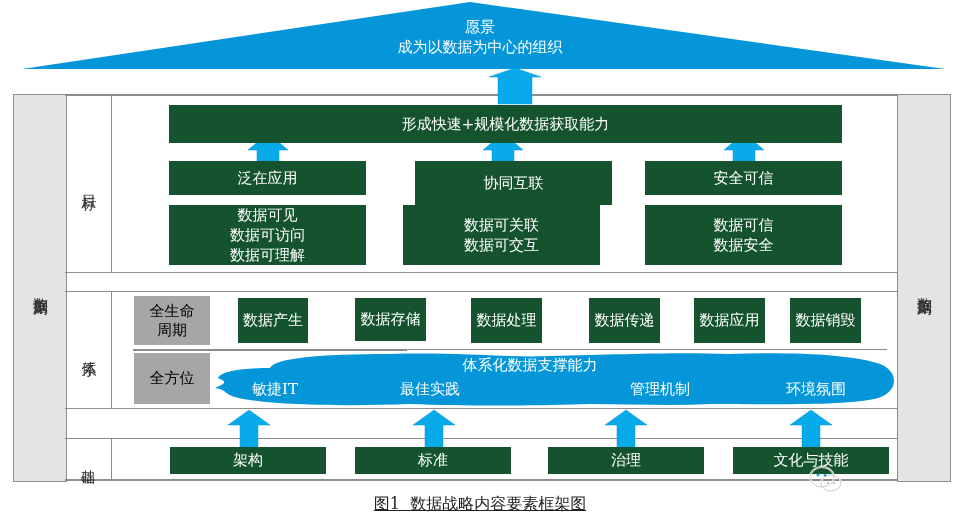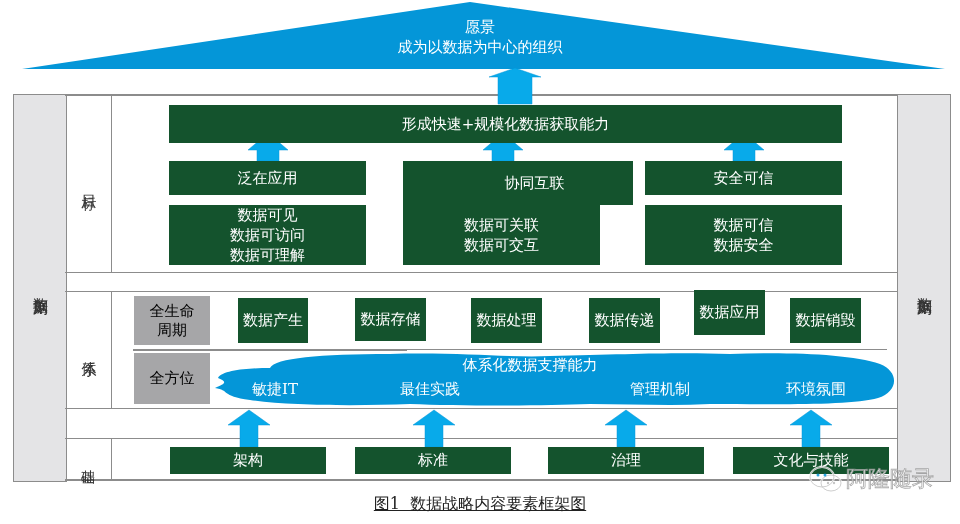--- a/index.html
+++ b/index.html
@@ -64,21 +64,21 @@
   </g>
 </svg>
 
 <div class="abs blue" style="left:169px;top:105px;width:673px;height:38px;font-size:15px;">
   <span>形成快速+规模化数据获取能力</span>
 </div>
 
 <div class="abs blue" style="left:169px;top:161px;width:197px;height:34px;font-size:15px;">
   <span>泛在应用</span>
 </div>
-<div class="abs blue" style="left:403px;top:161px;width:197px;height:44px;font-size:15px;padding-left:33px;">
+<div class="abs blue" style="left:415px;top:161px;width:197px;height:44px;font-size:15px;">
   <span>协同互联</span>
 </div>
 <div class="abs blue" style="left:645px;top:161px;width:197px;height:34px;font-size:15px;">
   <span>安全可信</span>
 </div>
 
 <div class="abs blue" style="left:169px;top:205px;width:197px;height:60px;">
   <span class="ml">数据可见
 数据可访问
 数据可理解</span>
@@ -101,21 +101,21 @@
 </div>
 <div class="abs blue" style="left:355px;top:298px;width:71px;height:43px;font-size:15px;">
   <span>数据存储</span>
 </div>
 <div class="abs blue" style="left:471px;top:298px;width:71px;height:45px;font-size:15px;">
   <span>数据处理</span>
 </div>
 <div class="abs blue" style="left:589px;top:298px;width:71px;height:45px;font-size:15px;">
   <span>数据传递</span>
 </div>
-<div class="abs blue" style="left:694px;top:290px;width:71px;height:45px;font-size:15px;">
+<div class="abs blue" style="left:694px;top:298px;width:71px;height:45px;font-size:15px;">
   <span>数据应用</span>
 </div>
 <div class="abs blue" style="left:790px;top:298px;width:71px;height:45px;font-size:15px;">
   <span>数据销毁</span>
 </div>
 
 <div class="abs gray" style="left:134px;top:353px;width:76px;height:51px;font-size:15px;">
   <span>全方位</span>
 </div>
 
@@ -150,14 +150,13 @@
   <svg width="36" height="30">
     <ellipse cx="14" cy="13" rx="12" ry="10" fill="none" stroke="#ffffff" stroke-width="2"></ellipse>
     <ellipse cx="23" cy="19" rx="10" ry="8" fill="none" stroke="#ffffff" stroke-width="2"></ellipse>
     <ellipse cx="14" cy="13" rx="12" ry="10" fill="none" stroke="#b8b8b8" stroke-width="0.8"></ellipse>
     <ellipse cx="23" cy="19" rx="10" ry="8" fill="none" stroke="#b8b8b8" stroke-width="0.8"></ellipse>
     <circle cx="10" cy="11" r="1.5" fill="#0496d8"></circle>
       <circle cx="17" cy="11" r="1.5" fill="#0496d8"></circle>
     <circle cx="20" cy="19" r="1.2" fill="#bbb"></circle>
       <circle cx="26" cy="19" r="1.2" fill="#bbb"></circle>
   </svg>
-  <span style="font-family:'DejaVu Sans',sans-serif;font-size:22px;color:#ffffff;-webkit-text-stroke:0.8px #9a9a9a;margin-left:2px;">阿隆随录</span>
 </div>
 
 </body></html>

